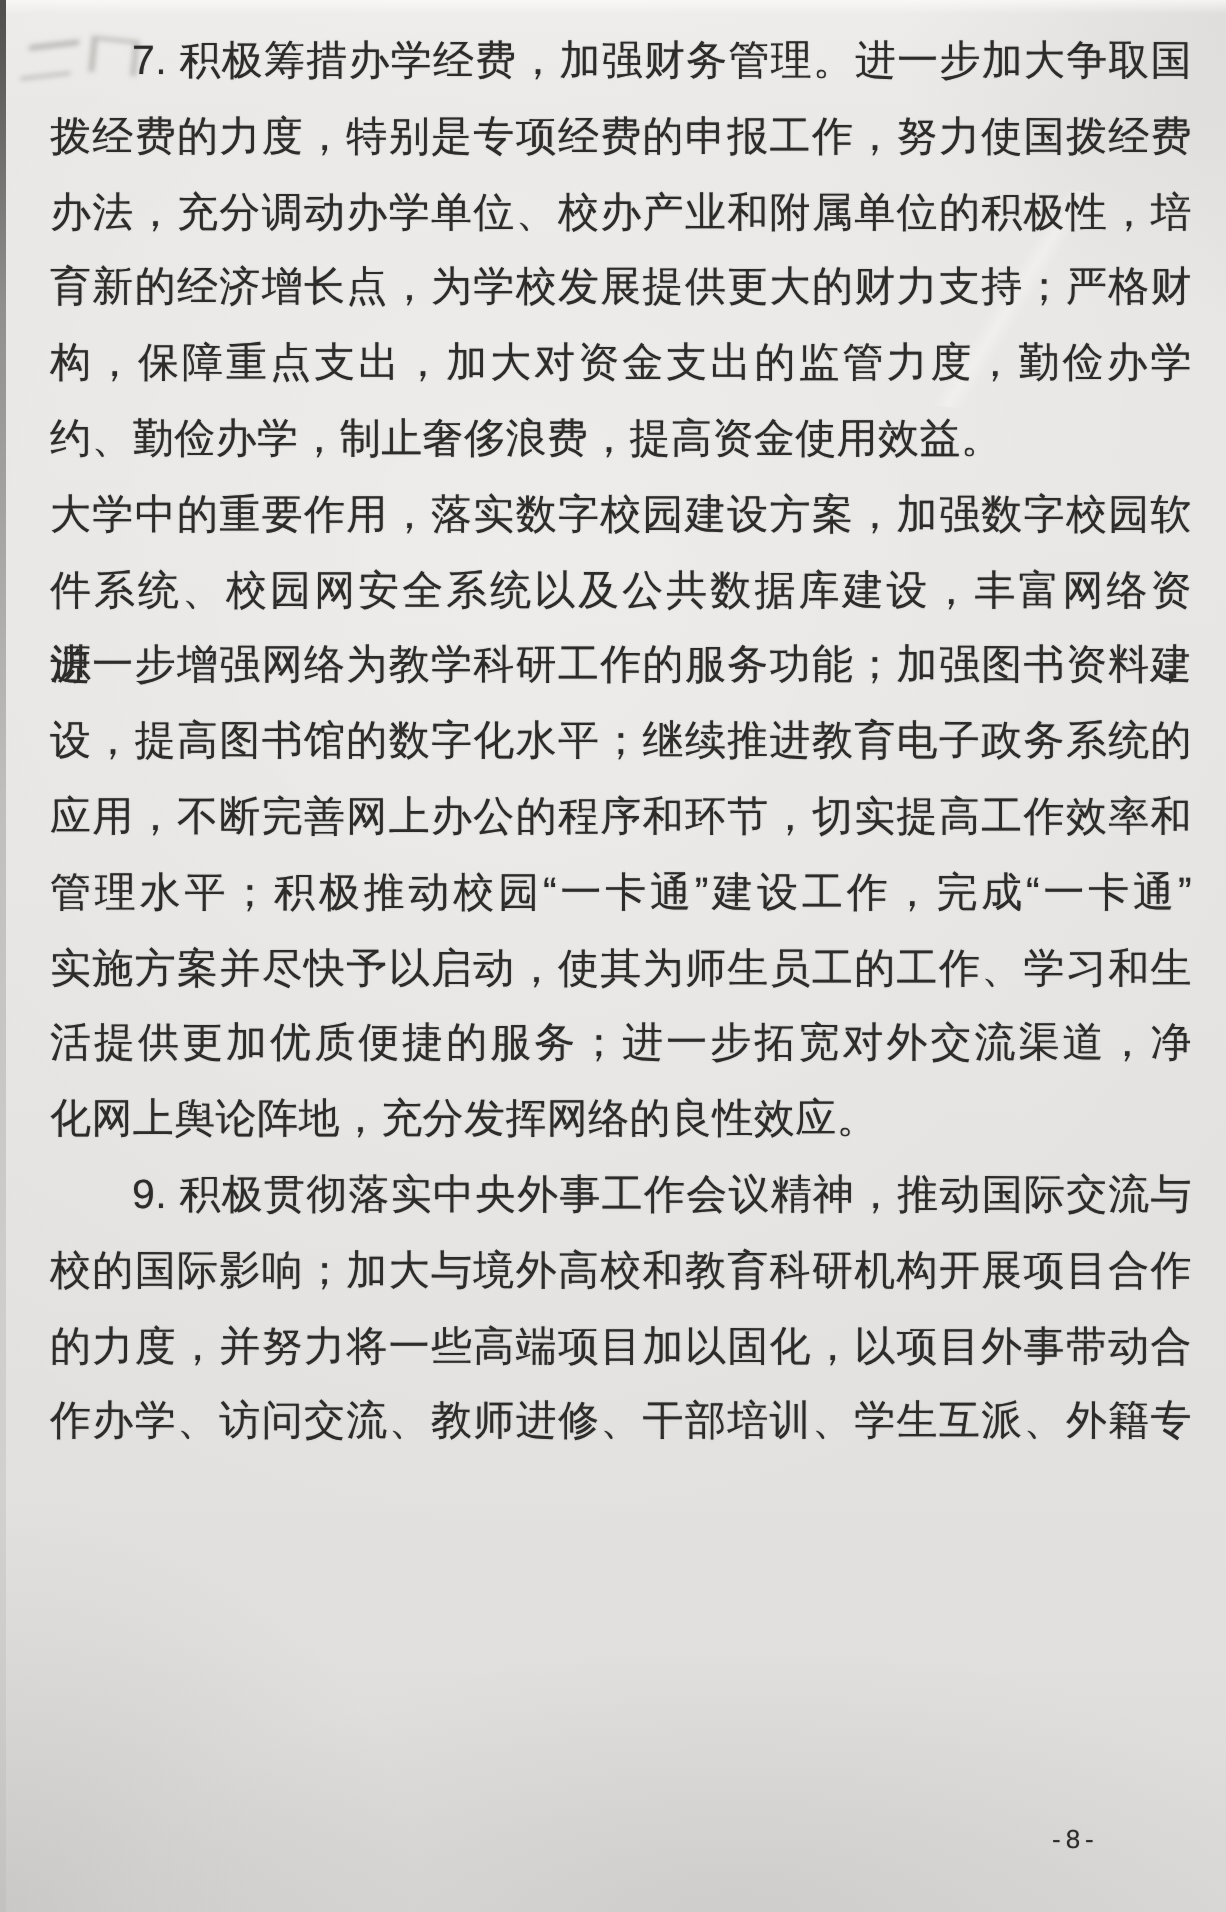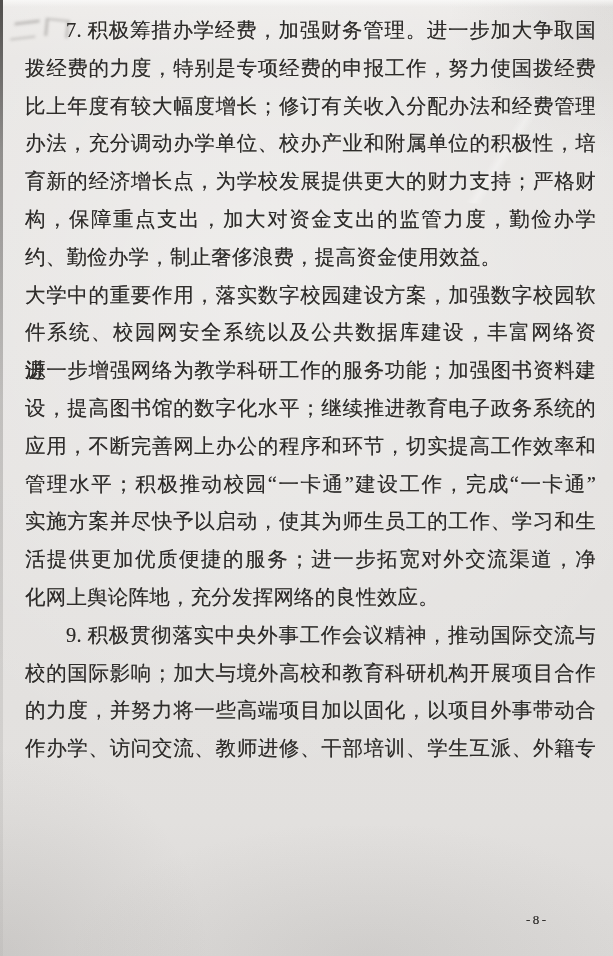--- a/index.html
+++ b/index.html
@@ -10,21 +10,21 @@
     height: 956px;
     overflow: hidden;
     background: #e5e3e1;
   }
 
   .page {
     position: relative;
     width: 613px;
     height: 956px;
     overflow: hidden;
-    font-family: Liberation Serif, serif;
+    font-family: Liberation Sans, sans-serif;
     background:
       radial-gradient(130% 90% at 42% 30%, rgba(255,255,255,0.30), rgba(255,255,255,0) 58%),
       radial-gradient(55% 35% at 0% 100%, rgba(115,112,109,0.16), rgba(115,112,109,0) 62%),
       radial-gradient(45% 28% at 100% 0%, rgba(128,126,123,0.12), rgba(128,126,123,0) 60%),
       radial-gradient(70% 20% at 60% 100%, rgba(120,118,115,0.12), rgba(120,118,115,0) 70%),
       linear-gradient(180deg, #edebe9 0%, #e8e6e4 6%, #e5e3e1 50%, #e2e0de 86%, #dbd9d7 100%);
   }
 
   
   .edge-left {
@@ -123,21 +123,20 @@
   <div class="edge-left"></div>
   <div class="bleed">
     <span class="m1"></span>
     <span class="m2"></span>
   </div>
   <div class="crease"></div>
 
   <main class="doc-body" id="doc-body">
       <div class="line first">7. 积极筹措办学经费，加强财务管理。进一步加大争取国</div>
       <div class="line">拨经费的力度，特别是专项经费的申报工作，努力使国拨经费</div>
-      <div class="line">比上年度有较大幅度增长；修订有关收入分配办法和经费管理</div>
       <div class="line">办法，充分调动办学单位、校办产业和附属单位的积极性，培</div>
       <div class="line">育新的经济增长点，为学校发展提供更大的财力支持；严格财</div>
       <div class="line">构，保障重点支出，加大对资金支出的监管力度，勤俭办学</div>
       <div class="line endline">约、勤俭办学，制止奢侈浪费，提高资金使用效益。</div>
       <div class="line">大学中的重要作用，落实数字校园建设方案，加强数字校园软</div>
       <div class="line">件系统、校园网安全系统以及公共数据库建设，丰富网络资源，</div>
       <div class="line">进一步增强网络为教学科研工作的服务功能；加强图书资料建</div>
       <div class="line">设，提高图书馆的数字化水平；继续推进教育电子政务系统的</div>
       <div class="line">应用，不断完善网上办公的程序和环节，切实提高工作效率和</div>
       <div class="line">管理水平；积极推动校园“一卡通”建设工作，完成“一卡通”</div>

